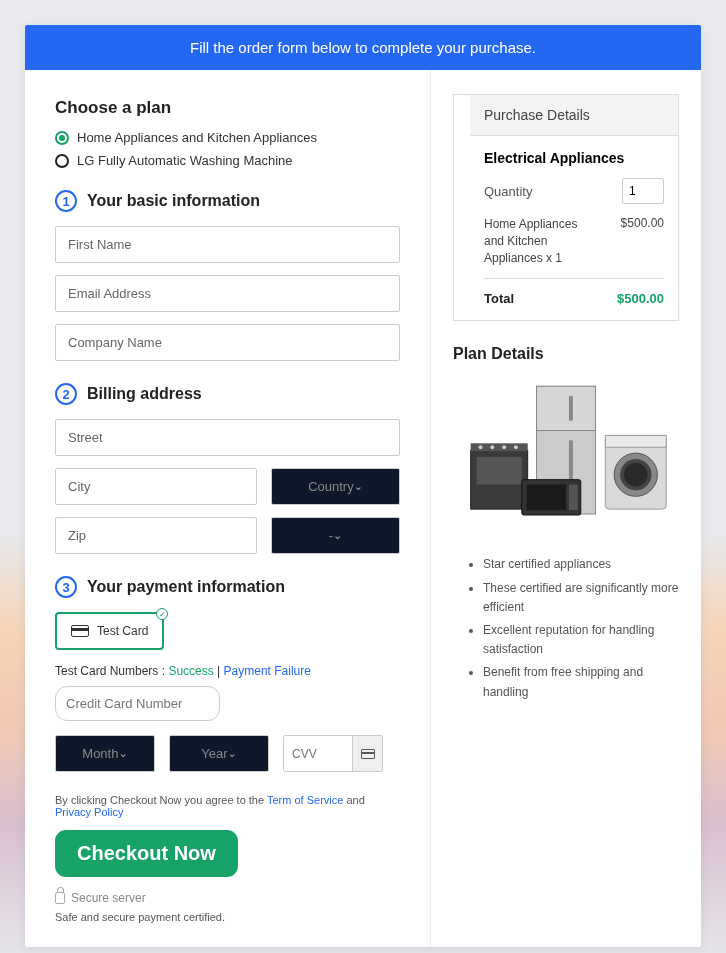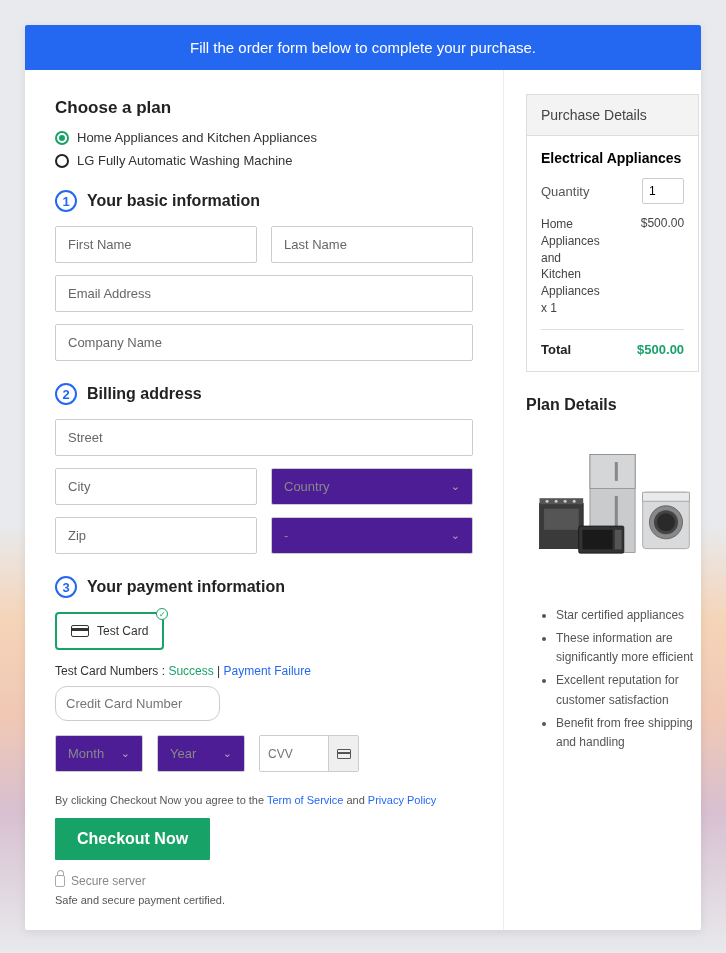--- a/index.html
+++ b/index.html
@@ -112,25 +112,25 @@
   outline: none;
 }
 .input::placeholder { color: #666; }
 .select {
   flex: 1;
   border: 1px solid #ccc;
   padding: 10px 12px;
   font-size: 13px;
   color: #888;
   border-radius: 2px;
-  background: #4c1d95;
+  background: #0f172a;
   position: relative;
   cursor: pointer;
   display: flex;
-  justify-content: space-between;
+  justify-content: center;
   align-items: center;
 }
 .chevron {
   color: #aaa;
   font-size: 11px;
 }
 .test-card-chip {
   border: 2px solid #17a368;
   border-radius: 4px;
   padding: 10px 14px;
@@ -186,21 +186,21 @@
   font-size: 13px;
   color: #666;
   border-radius: 12px;
   width: 165px;
   margin-bottom: 14px;
 }
 .pay-row {
   display: flex;
   gap: 14px;
 }
-.pay-row .select { width: 88px; flex: none; }
+.pay-row .select { width: 100px; flex: none; }
 .cvv-wrap {
   display: flex;
   width: 100px;
   border: 1px solid #ccc;
   border-radius: 2px;
   overflow: hidden;
 }
 .cvv-wrap input {
   border: none;
   padding: 9px 8px;
@@ -236,23 +236,23 @@
 .terms {
   font-size: 11px;
   color: #555;
   margin: 22px 0 12px 0;
 }
 .checkout-btn {
   background: #17a368;
   color: #fff;
   border: none;
   padding: 12px 22px;
-  font-size: 16px;
+  font-size: 20px;
   font-weight: 600;
-  border-radius: 1px;
+  border-radius: 11px;
   cursor: pointer;
 }
 .secure {
   display: flex;
   align-items: center;
   font-size: 12px;
   color: #888;
   margin: 14px 0 6px 0;
 }
 .lock {
@@ -273,20 +273,21 @@
   border: 1.5px solid #aaa;
   border-bottom: none;
   border-radius: 4px 4px 0 0;
 }
 .safe-text {
   font-size: 11px;
   color: #555;
 }
 .details-box {
   border: 1px solid #ddd;
+  padding-left: 16px;
 }
 .details-header {
   background: #f3f3f3;
   padding: 12px 14px;
   font-size: 14px;
   color: #444;
   border-bottom: 1px solid #ddd;
 }
 .details-body {
   padding: 14px;
@@ -366,21 +367,20 @@
         <span class="radio unchecked"></span>
         <span>LG Fully Automatic Washing Machine</span>
       </div>
 
       <div class="step-header">
         <div class="step-num">1</div>
         <div class="step-title">Your basic information</div>
       </div>
       <div class="row">
         <input class="input" placeholder="First Name" style="">
-        <input class="input" placeholder="Last Name" style="">
       </div>
       <div class="row">
         <input class="input" placeholder="Email Address" style="">
       </div>
       <div class="row">
         <input class="input" placeholder="Company Name" style="">
       </div>
 
       <div class="step-header">
         <div class="step-num">2</div>
@@ -496,20 +496,20 @@
 
         <rect x="155" y="60" width="62" height="75" rx="4" fill="#d8dadc" stroke="#999"></rect>
         <circle cx="186" cy="100" r="22" fill="#888" stroke="#555"></circle>
         <circle cx="186" cy="100" r="16" fill="#444"></circle>
         <circle cx="186" cy="100" r="12" fill="#2a2a2a"></circle>
         <rect x="155" y="60" width="62" height="12" fill="#e8eaec" stroke="#999"></rect>
       </svg>
 
       <ul class="bullets">
         <li>Star certified appliances</li>
-        <li>These information are significantly more efficient</li>
-        <li>Excellent reputation for customer satisfaction</li>
+        <li>These certified are significantly more efficient</li>
+        <li>Excellent reputation for handling satisfaction</li>
         <li>Benefit from free shipping and handling</li>
       </ul>
 
     </div>
   </div>
 </div>
 
 </body></html>

